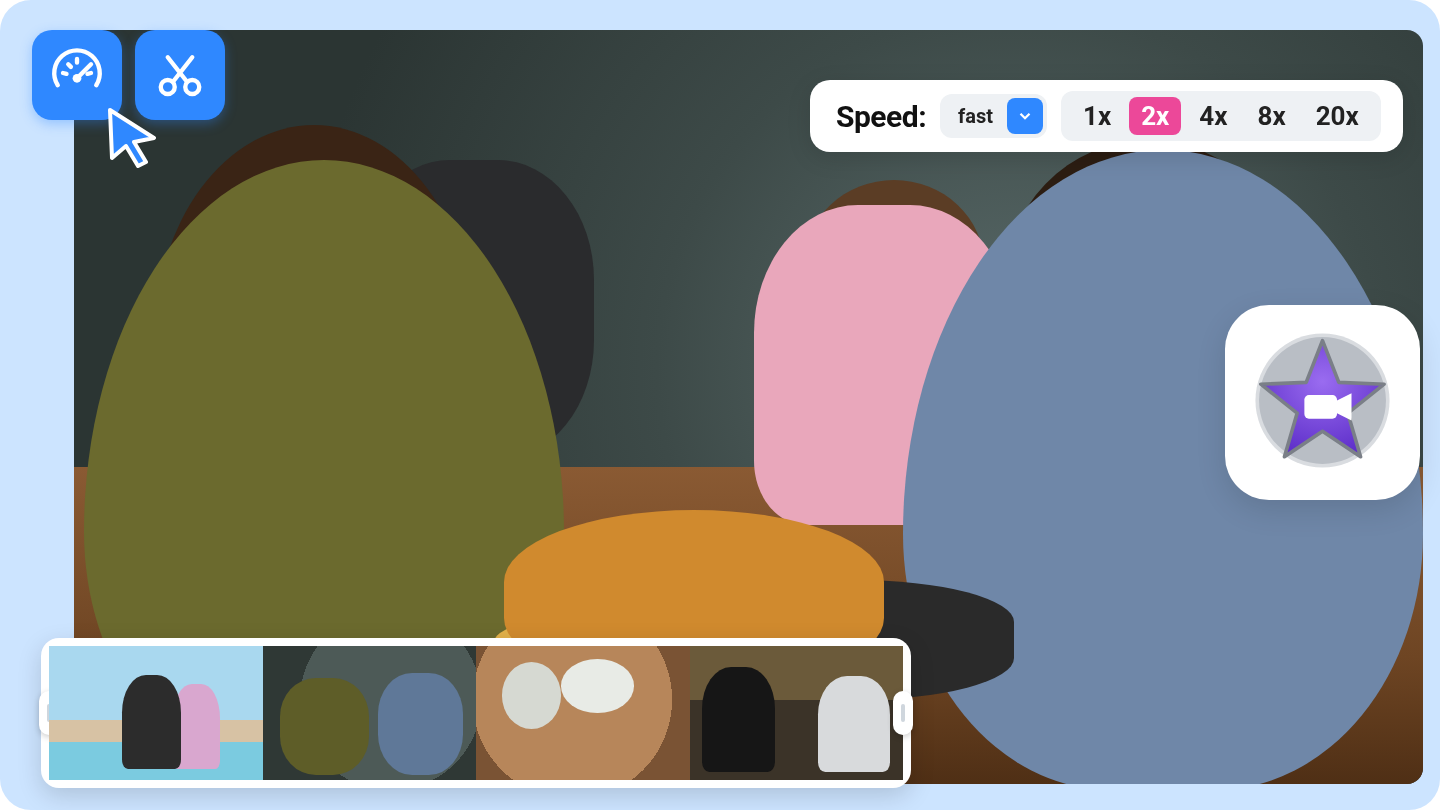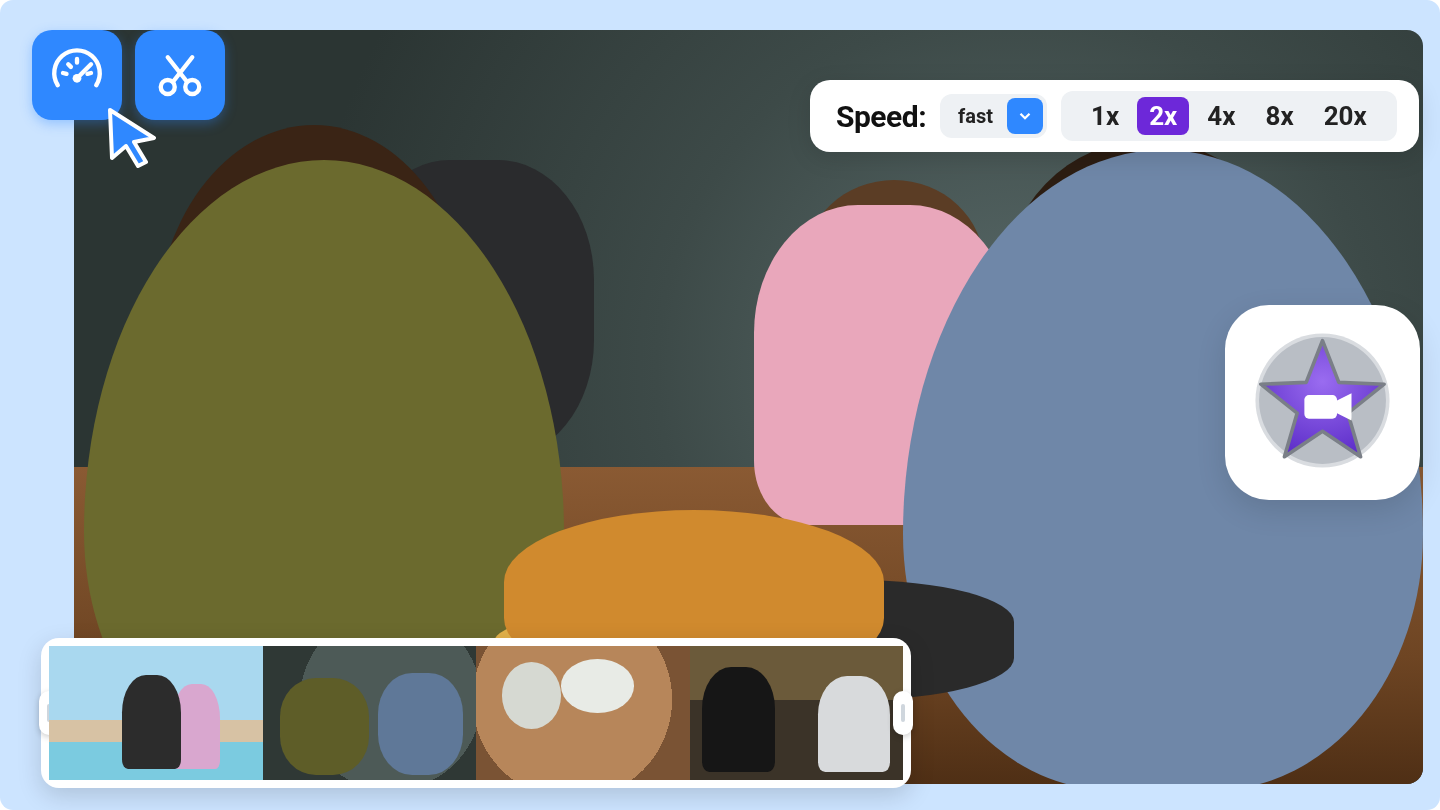--- a/index.html
+++ b/index.html
@@ -2,21 +2,21 @@
 <html><head>
 <meta charset="utf-8">
 <style>
   * { box-sizing: border-box; margin: 0; padding: 0; }
   html, body { width: 1440px; height: 810px; overflow: hidden; font-family: -apple-system, BlinkMacSystemFont, "Segoe UI", Roboto, Helvetica, Arial, sans-serif; }
   .canvas {
     position: relative;
     width: 1440px;
     height: 810px;
     background: #CCE4FF;
-    border-radius: 13px;
+    border-radius: 31px;
   }
 
   
   .video-frame {
     position: absolute;
     left: 74px; top: 30px;
     width: 1349px; height: 754px;
     border-radius: 16px;
     overflow: hidden;
     background: radial-gradient(circle at 70% 45%, #5a6b6a 0%, #3d4a48 35%, #2b3533 70%);
@@ -75,23 +75,23 @@
     background:#EEF1F4; border-radius:12px; padding:4px;
   }
   .speed-select-value{
     padding: 6px 14px; font-size:20px; color:#222;
   }
   .speed-select-chev{
     width:36px; height:36px; background:#2F88FF; border-radius:8px;
     display:flex; align-items:center; justify-content:center;
   }
   .speed-select-chev svg{ width:18px; height:18px; stroke:#fff; stroke-width:3; fill:none; }
-  .speed-opts { display:flex; align-items:center; gap:6px; background:#EEF1F4; border-radius:12px; padding:6px 18px;justify-content:space-between; }
+  .speed-opts { display:flex; align-items:center; gap:6px; background:#EEF1F4; border-radius:12px; padding:6px 10px;justify-content:space-between; }
   .speed-opt { font-size:26px; color:#222; padding:4px 12px; border-radius:8px; cursor:pointer; }
-  .speed-opt.active { background:#6d28d9; color:#fff; }
+  .speed-opt.active { background:#ec4899; color:#fff; }
 
   
   .app-badge {
     position:absolute;
     right:20px; top:305px;
     width:195px; height:195px;
     background:#fff; border-radius:44px;
     box-shadow: 0 10px 30px rgba(0,0,0,.12);
     display:flex; align-items:center; justify-content:center;
   }

